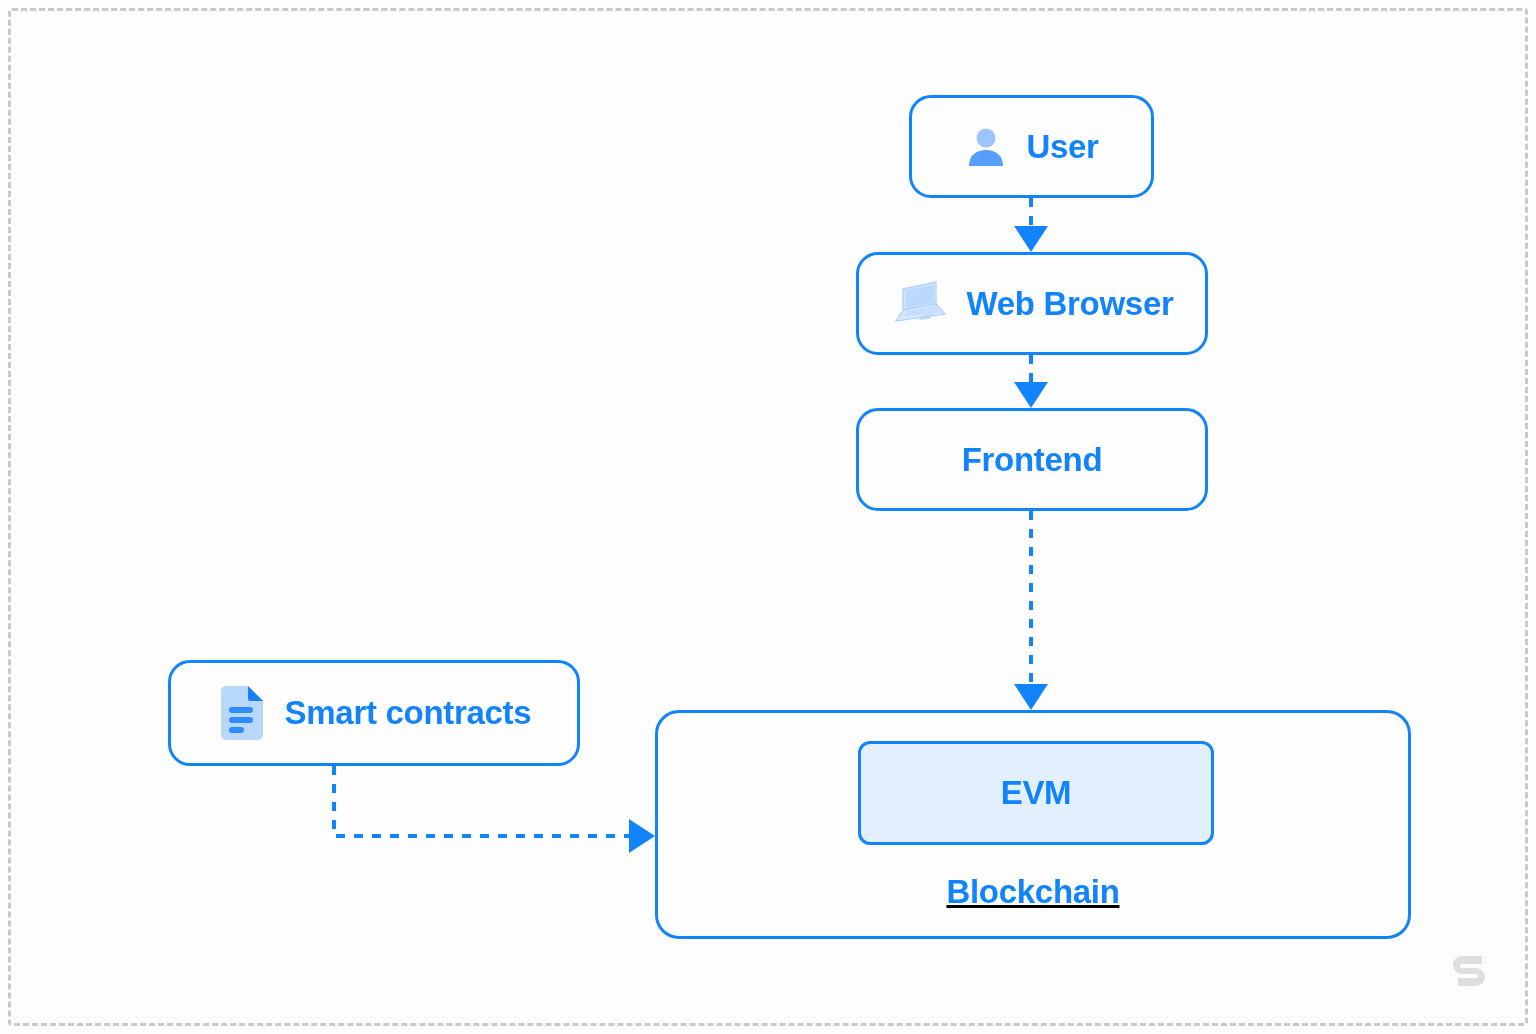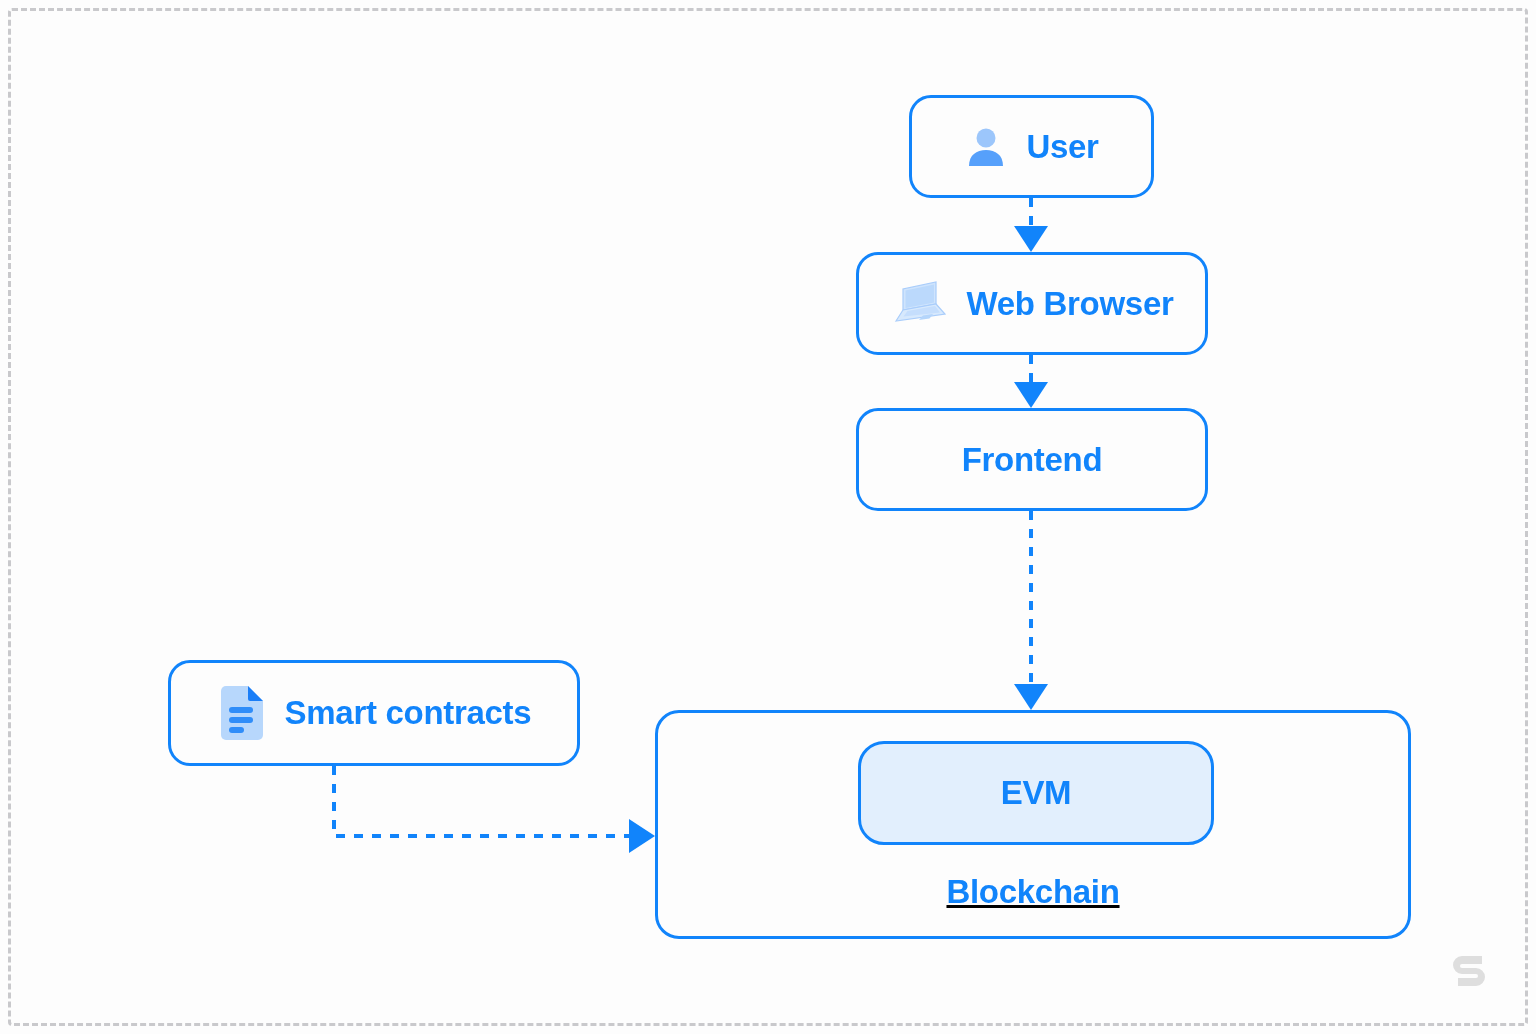--- a/index.html
+++ b/index.html
@@ -62,21 +62,21 @@
   #node-blockchain {
     left: 655px; top: 710px; width: 756px; height: 229px;
     display: block;
     border-radius: 24px;
   }
   #node-evm {
     left: 200px; top: 28px; width: 356px; height: 104px;
     position: absolute;
     box-sizing: border-box;
     border: 3px solid #1184fb;
-    border-radius: 26px;
+    border-radius: 12px;
     background: #e2effd;
     display: flex;
     align-items: center;
     justify-content: center;
   }
   #blockchain-label-wrap {
     position: absolute;
     left: 0; top: 160px; width: 100%;
     display: flex;
     align-items: center;

